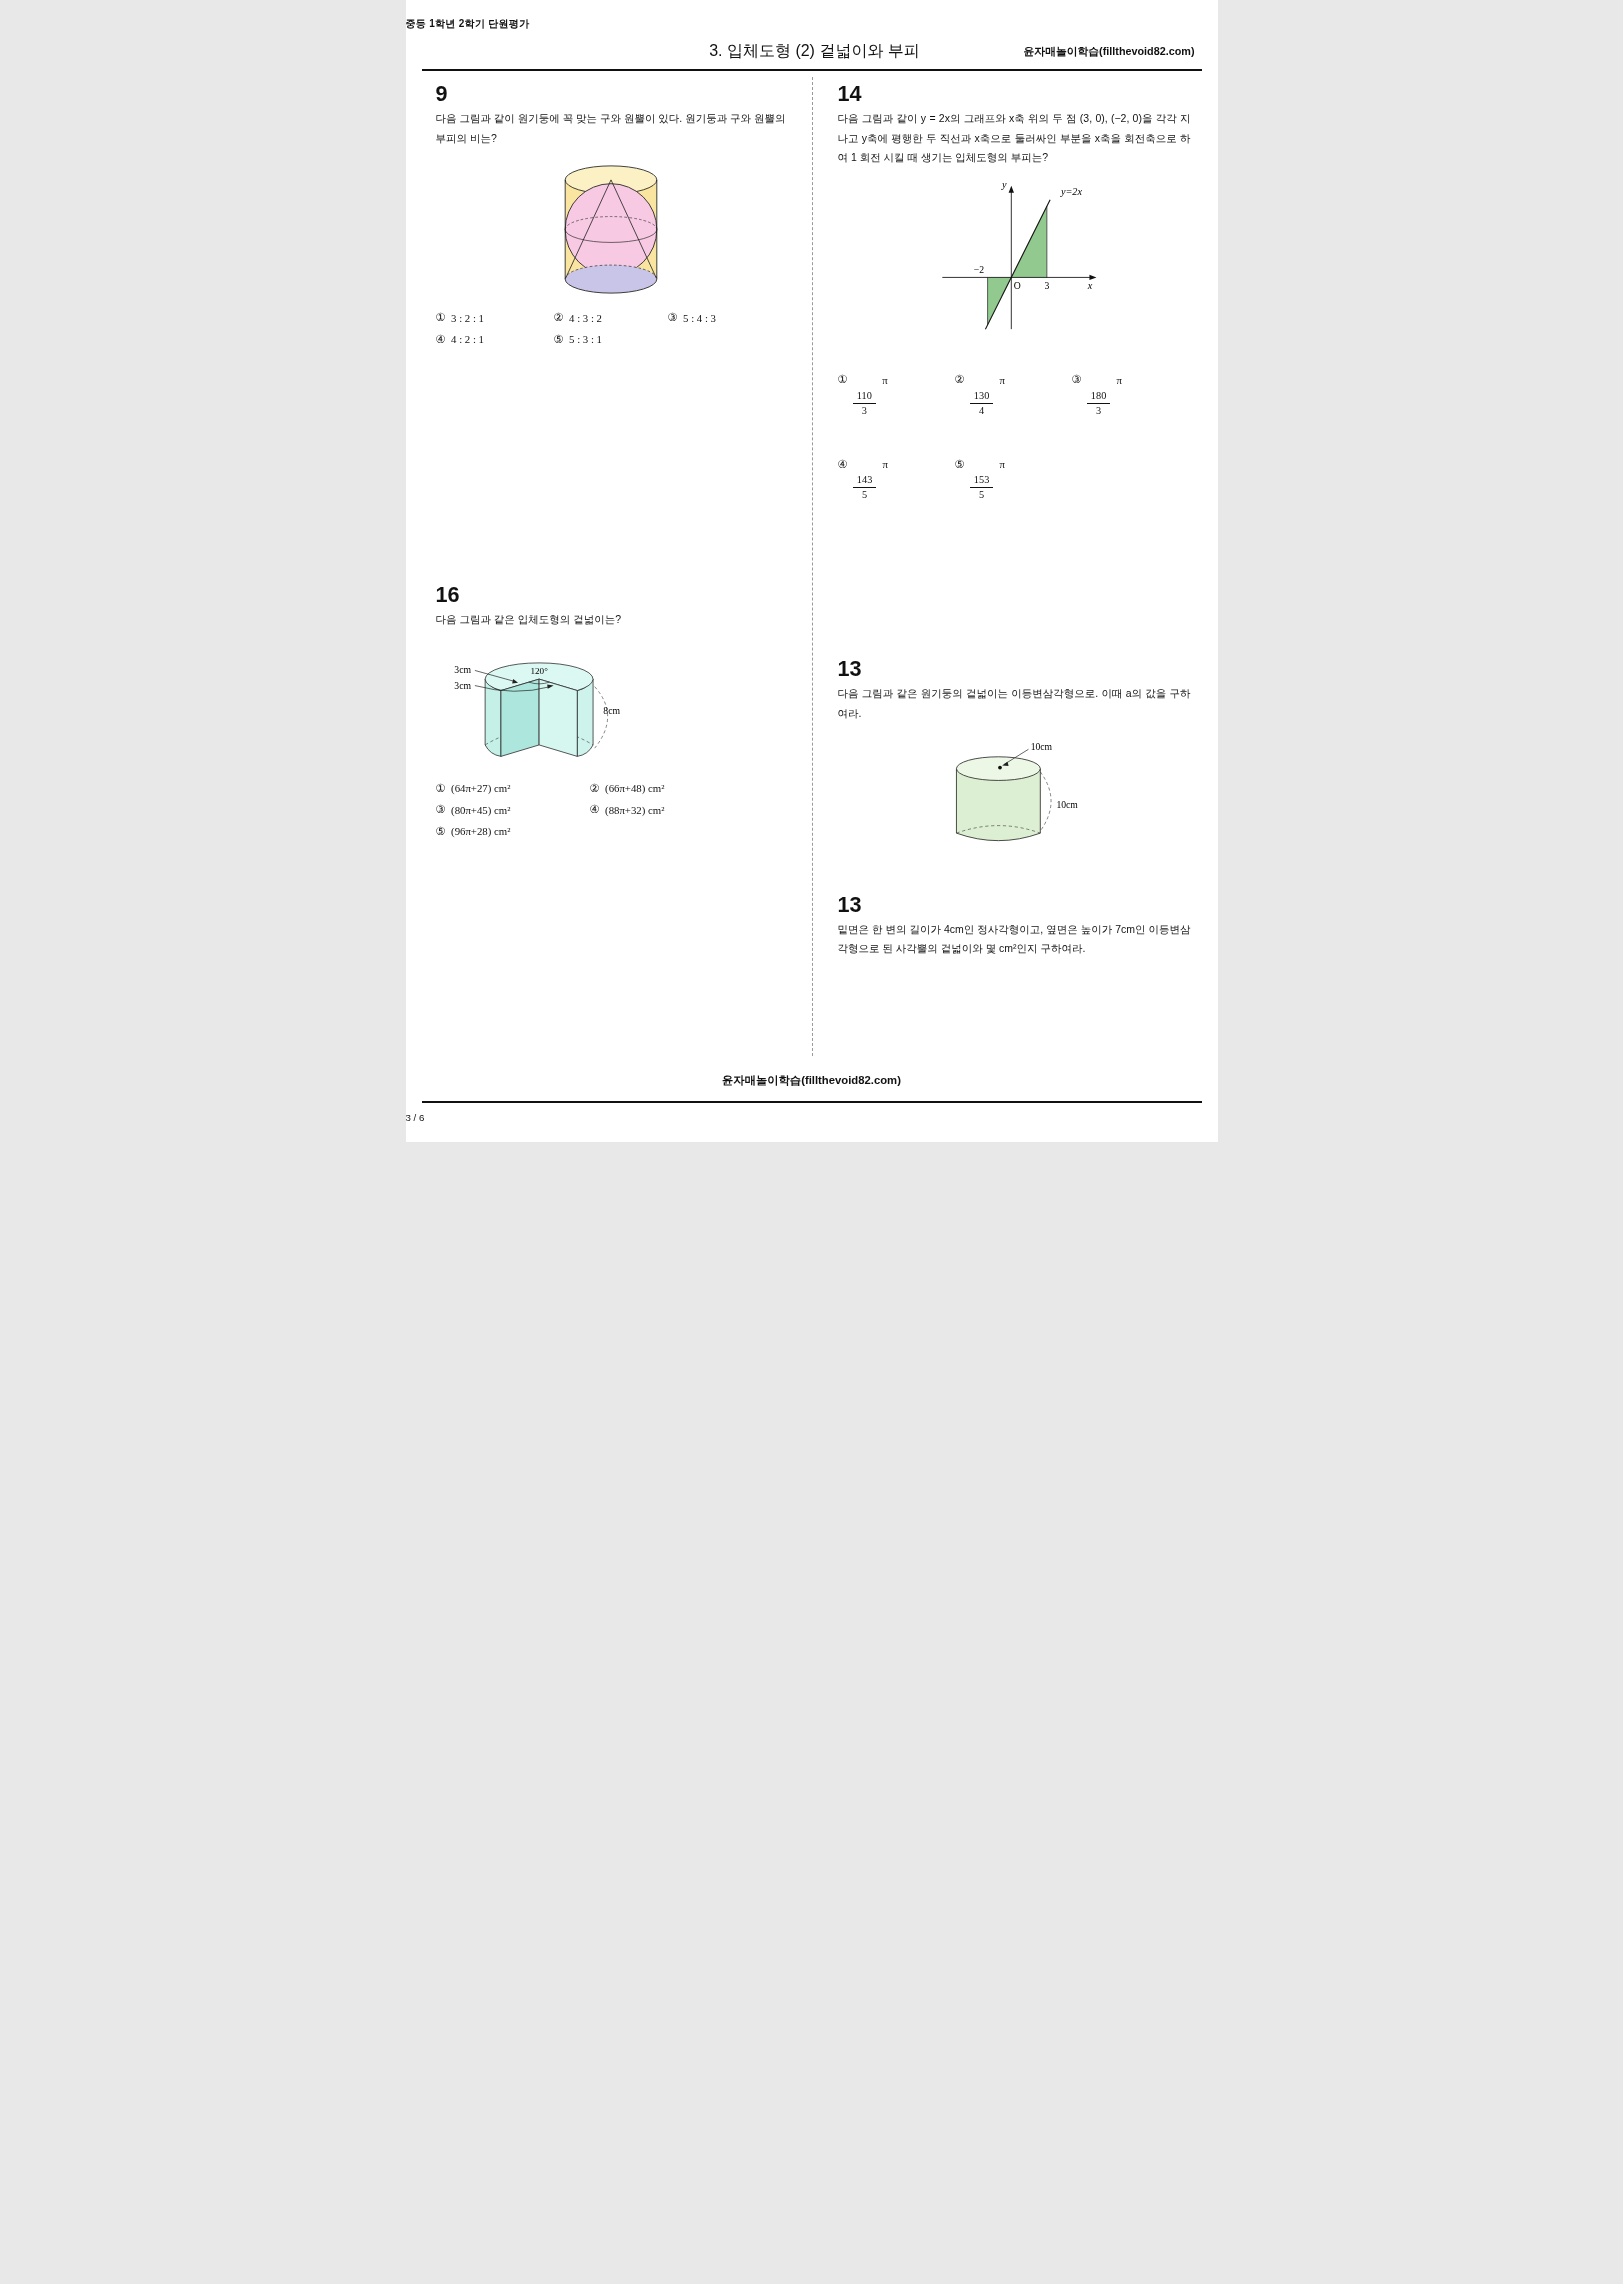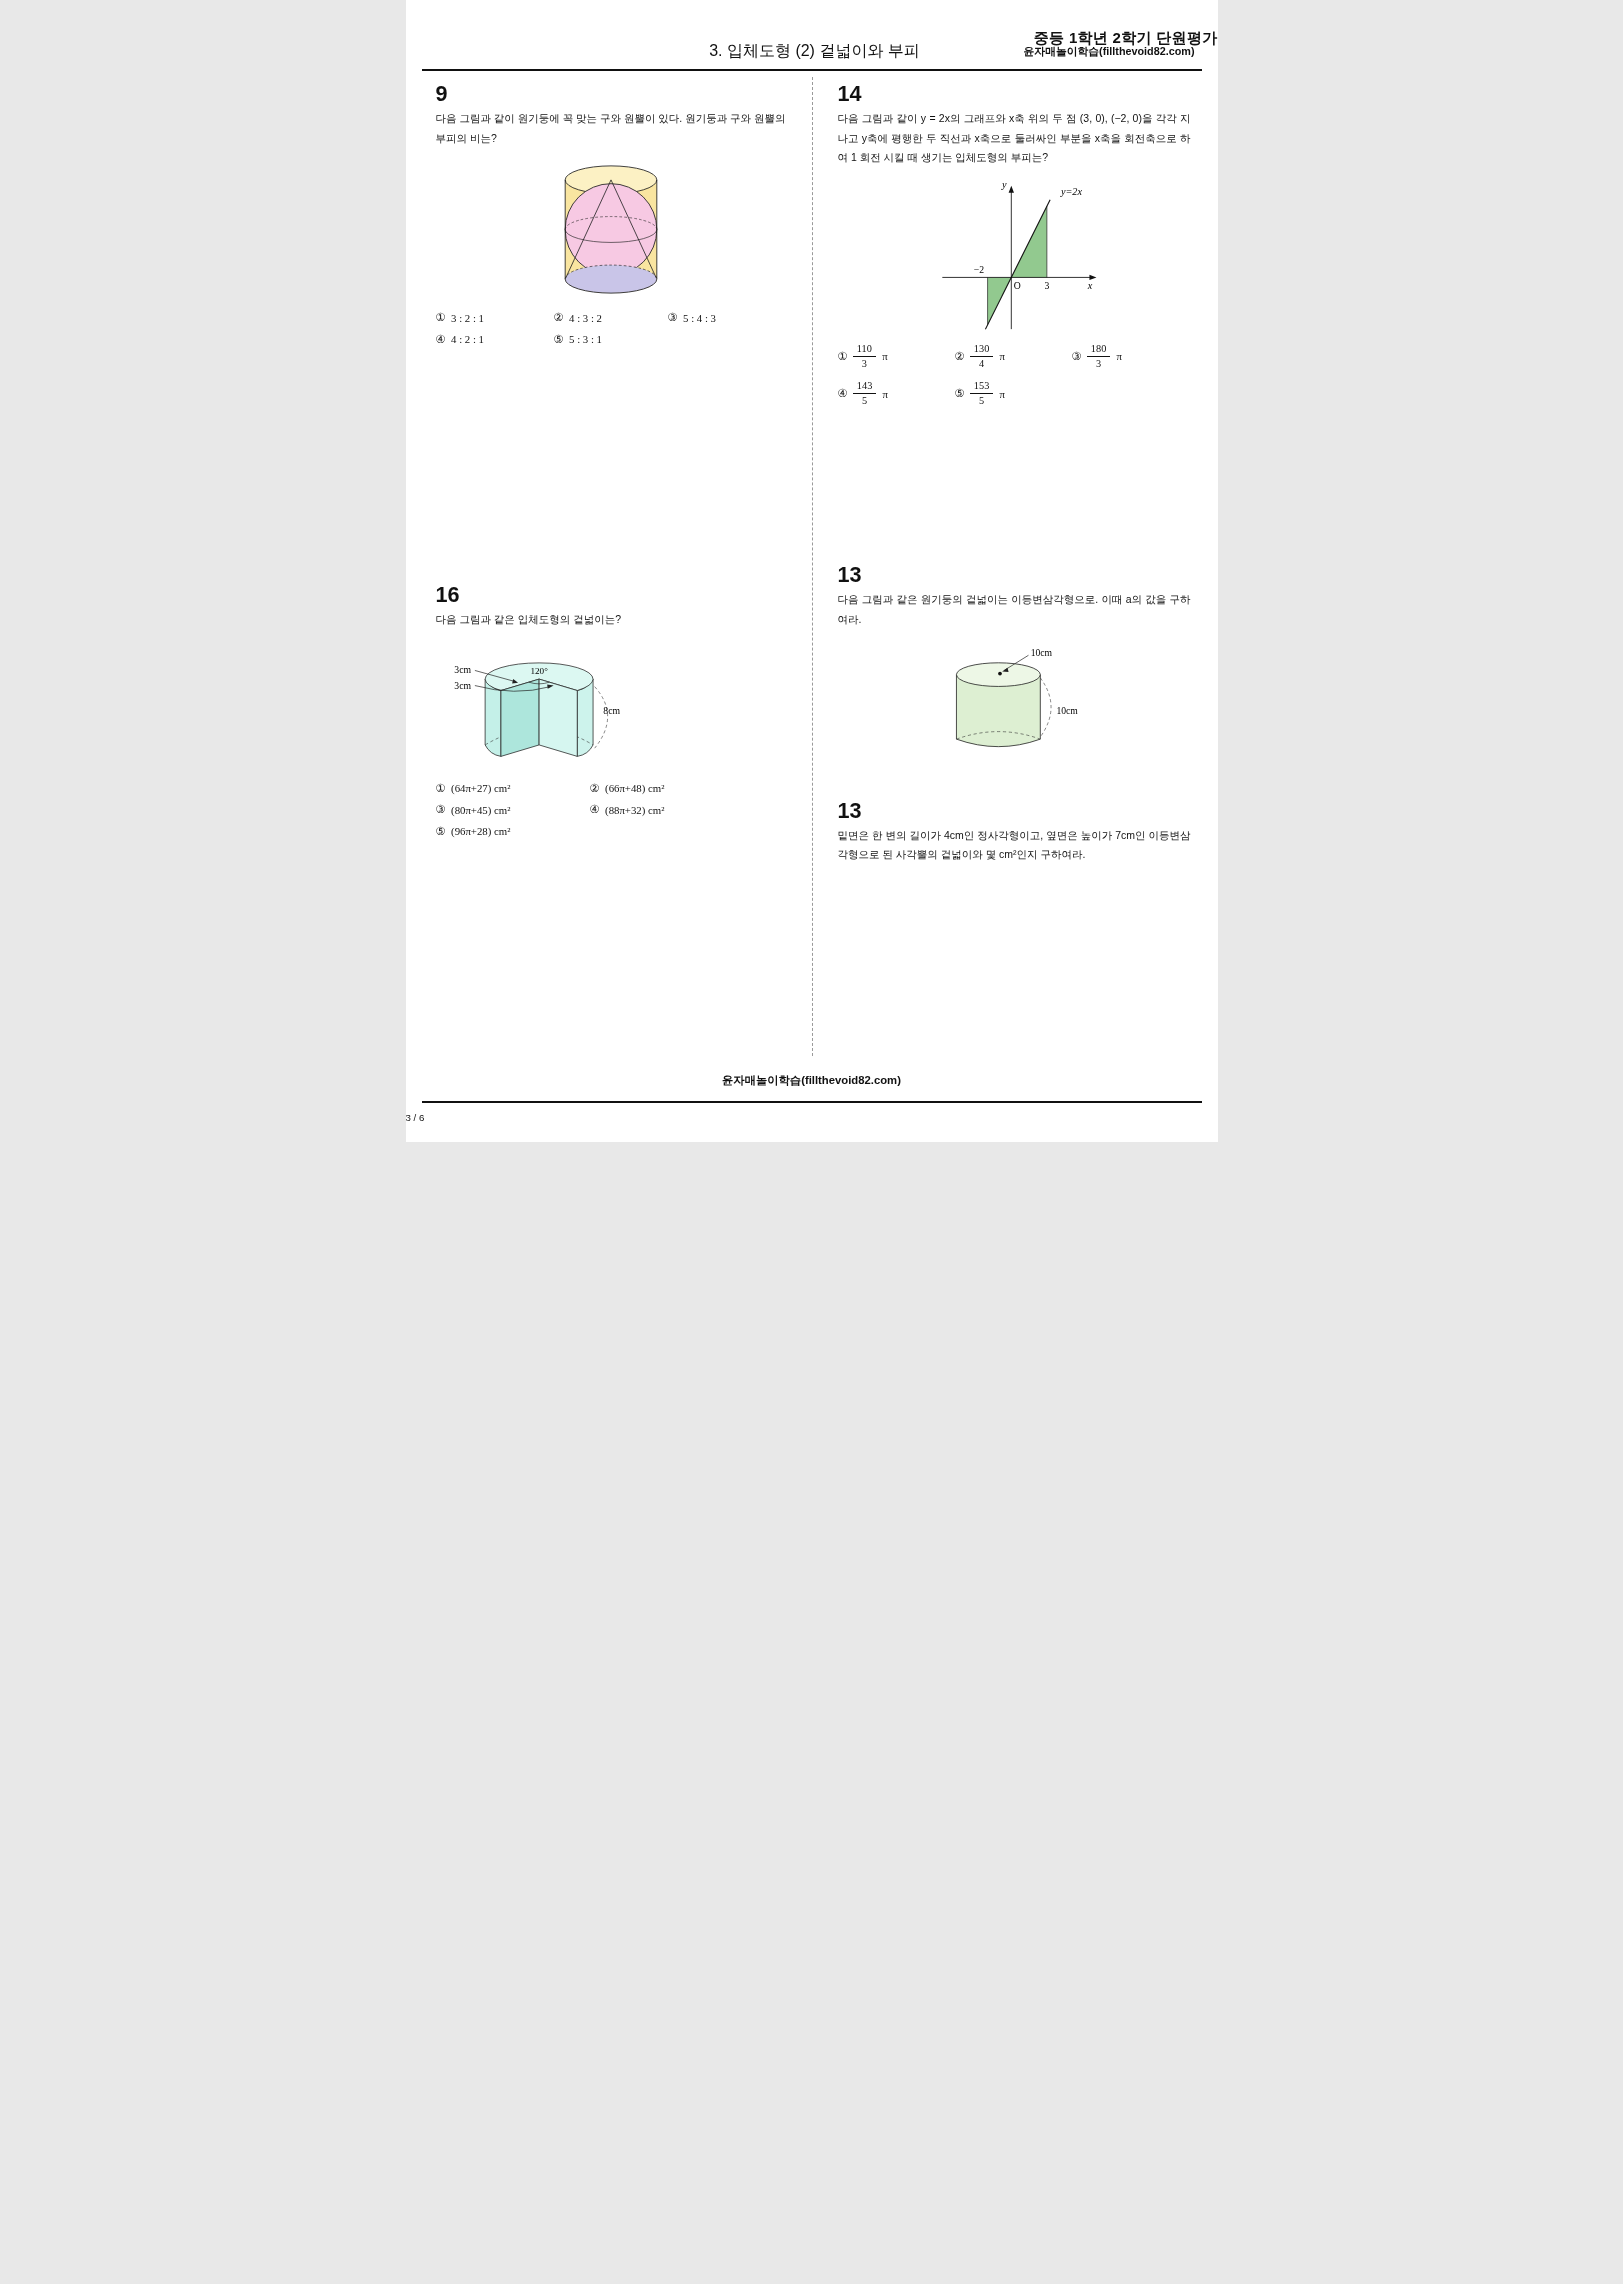--- a/index.html
+++ b/index.html
@@ -3,22 +3,22 @@
 <meta charset="utf-8">
 <style>
   * { margin:0; padding:0; box-sizing:border-box; }
   html,body { background:#e8e8e8; }
   body { font-family:"Liberation Sans", sans-serif; color:#111; }
   .page {
     position:relative; width:812px; height:1142px;
     margin:0 auto; background:#ffffff; overflow:hidden;
   }
   
-  .hdr-title { position:absolute; top:17.3px; left:0; width:100%; text-align:right;
-    font-size:15px; font-weight:bold; letter-spacing:0.3px;margin-top:12px; }
+  .hdr-title { position:absolute; top:17.3px; left:0; width:100%; text-align:left;
+    font-size:10px; font-weight:bold; letter-spacing:0.3px; }
   .hdr-subtitle { position:absolute; top:41px; left:3px; width:100%; text-align:center;
     font-size:16px; }
   .hdr-brand { position:absolute; top:45px; right:23px; font-size:10.8px; font-weight:bold; }
   .rule-top { position:absolute; top:69px; left:16px; right:16px; height:2.2px; background:#111; }
   
   .columns { position:absolute; top:77px; left:0; right:0; bottom:86px; }
   .divider { position:absolute; left:406px; top:0; bottom:0; width:0;
     border-left:1.1px dashed #9a9a9a; }
   .col-left  { position:absolute; left:30px;  width:350px; top:5.4px; }
   .col-right { position:absolute; left:432px; width:353px; top:5.4px; }
@@ -28,21 +28,21 @@
   .figure { margin:7.6px 0 4.3px 0; display:flex; justify-content:center; }
   .figure.fig-left { justify-content:flex-start; padding-left:14px; }
   .choices { margin-top:8.6px; font-size:10.8px; }
   .grid3 { display:grid; grid-template-columns:118px 114px 1fr; row-gap:8.6px; }
   .grid2 { display:grid; grid-template-columns:154px 1fr; row-gap:8.6px; }
   .choice { display:flex; align-items:center; gap:5.4px; }
   .marker { font-family:"Liberation Sans", sans-serif; font-size:11.3px; }
   .ctext { font-family:"Liberation Serif", serif; font-size:10.8px; }
   .frac { display:inline-flex; flex-direction:column; align-items:center;
     font-family:"Liberation Serif", serif; font-size:10.3px; line-height:1.15; }
-  .frac .num { padding:0 3.8px 1.1px 3.8px; border-bottom:0.9px solid #111; }
+  .frac .num { padding:0 3.8px 1.1px 3.8px; border-bottom:0.9px solid #111;margin-top:47px; }
   .frac .den { padding-top:1.1px; }
   .pi { font-family:"Liberation Serif", serif; font-size:10.8px; margin-left:1.1px; }
   .mt-p10 { margin-top:237px; }
   .mt-p12 { margin-top:156px; }
   .mt-p13 { margin-top:33px; }
   
   .ftr-brand { position:absolute; bottom:54px; left:0; width:100%; text-align:center;
     font-size:11.3px; font-weight:bold; }
   .rule-bottom { position:absolute; bottom:39px; left:16px; right:16px; height:2.2px; background:#111; }
   .ftr-page { position:absolute; bottom:19.4px; left:0; width:100%; text-align:left; font-size:9.7px; }

